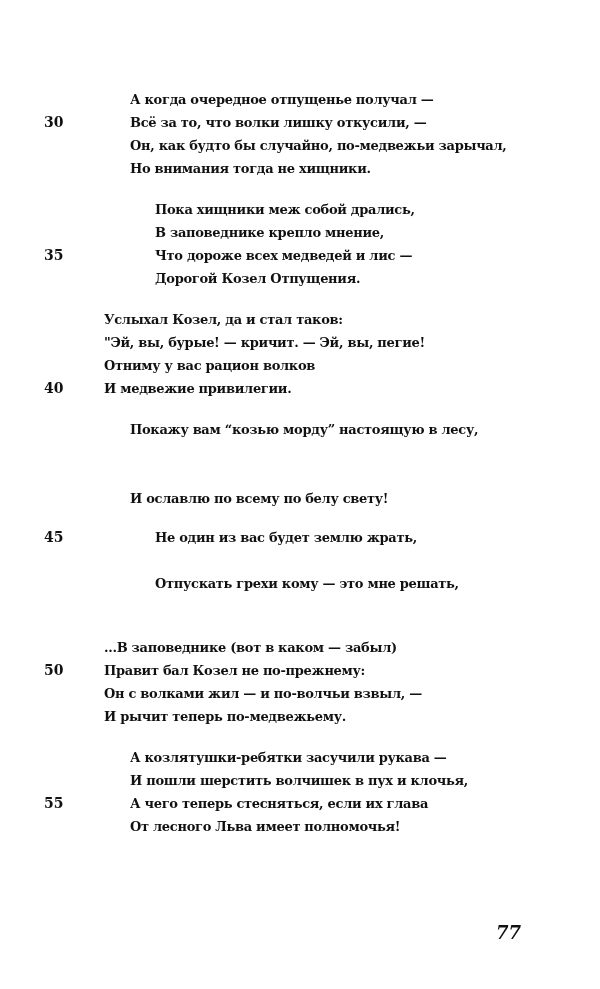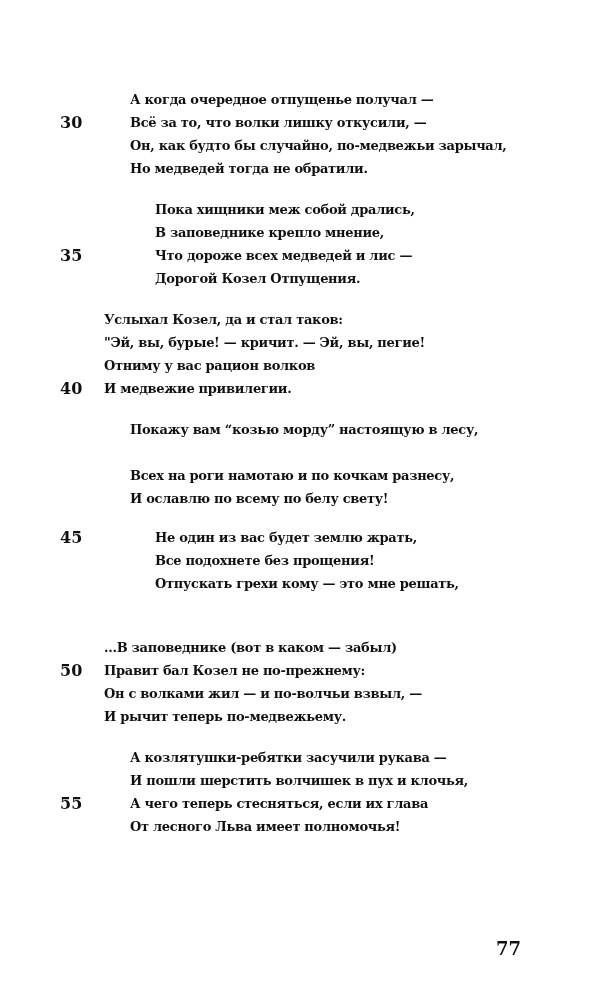--- a/index.html
+++ b/index.html
@@ -24,64 +24,62 @@
     .line {
       position: absolute;
       white-space: nowrap;
       font-size: 13px;
       font-weight: bold;
       letter-spacing: -0.3px;
       line-height: 23px;
     }
     .lnum {
       position: absolute;
-      left: 60px;
-      font-size: 16px;
+      left: 44px;
+      font-size: 14px;
       font-weight: bold;
       line-height: 23px;
     }
     .page-number {
       position: absolute;
       left: 496px;
       top: 922px;
       font-size: 18px;
       font-weight: bold;
-      margin-top: 16px;
+      font-style: italic;
     }
   </style>
 </head>
 <body>
 
 <div class="page">
 
   <div class="line" style="left:130px;top:88px">А когда очередное отпущенье получал —</div>
   <div class="lnum" style="top:111px">30</div>
   <div class="line" style="left:130px;top:111px">Всё за то, что волки лишку откусили, —</div>
   <div class="line" style="left:130px;top:134px">Он, как будто бы случайно, по-медвежьи зарычал,</div>
-  <div class="line" style="left:130px;top:157px">Но медведей тогда не обратили.</div>
+  <div class="line" style="left:130px;top:157px">Но внимания тогда не хищники.</div>
 
   <div class="line" style="left:155px;top:198px">Пока хищники меж собой дрались,</div>
   <div class="line" style="left:155px;top:221px">В заповеднике крепло мнение,</div>
   <div class="lnum" style="top:244px">35</div>
   <div class="line" style="left:155px;top:244px">Что дороже всех медведей и лис —</div>
   <div class="line" style="left:155px;top:267px">Дорогой Козел Отпущения.</div>
 
   <div class="line" style="left:104px;top:308px">Услыхал Козел, да и стал таков:</div>
   <div class="line" style="left:104px;top:331px">"Эй, вы, бурые! — кричит. — Эй, вы, пегие!</div>
   <div class="line" style="left:104px;top:354px">Отниму у вас рацион волков</div>
   <div class="lnum" style="top:377px">40</div>
   <div class="line" style="left:104px;top:377px">И медвежие привилегии.</div>
 
   <div class="line" style="left:130px;top:418px">Покажу вам “козью морду” настоящую в лесу,</div>
-  <div class="line" style="left:130px;top:464px">Всех на роги намотаю и по кочкам  разнесу,</div>
   <div class="line" style="left:130px;top:487px">И ославлю по всему по белу свету!</div>
 
   <div class="lnum" style="top:526px">45</div>
   <div class="line" style="left:155px;top:526px">Не один из вас будет землю жрать,</div>
-  <div class="line" style="left:155px;top:549px">Все подохнете без прощения!</div>
   <div class="line" style="left:155px;top:572px">Отпускать грехи кому — это мне решать,</div>
 
   <div class="line" style="left:104px;top:636px">...В заповеднике (вот в каком — забыл)</div>
   <div class="lnum" style="top:659px">50</div>
   <div class="line" style="left:104px;top:659px">Правит бал Козел не по-прежнему:</div>
   <div class="line" style="left:104px;top:682px">Он с волками жил — и по-волчьи взвыл, —</div>
   <div class="line" style="left:104px;top:705px">И рычит теперь по-медвежьему.</div>
 
   <div class="line" style="left:130px;top:746px">А козлятушки-ребятки засучили рукава —</div>
   <div class="line" style="left:130px;top:769px">И пошли шерстить волчишек в пух и клочья,</div>

